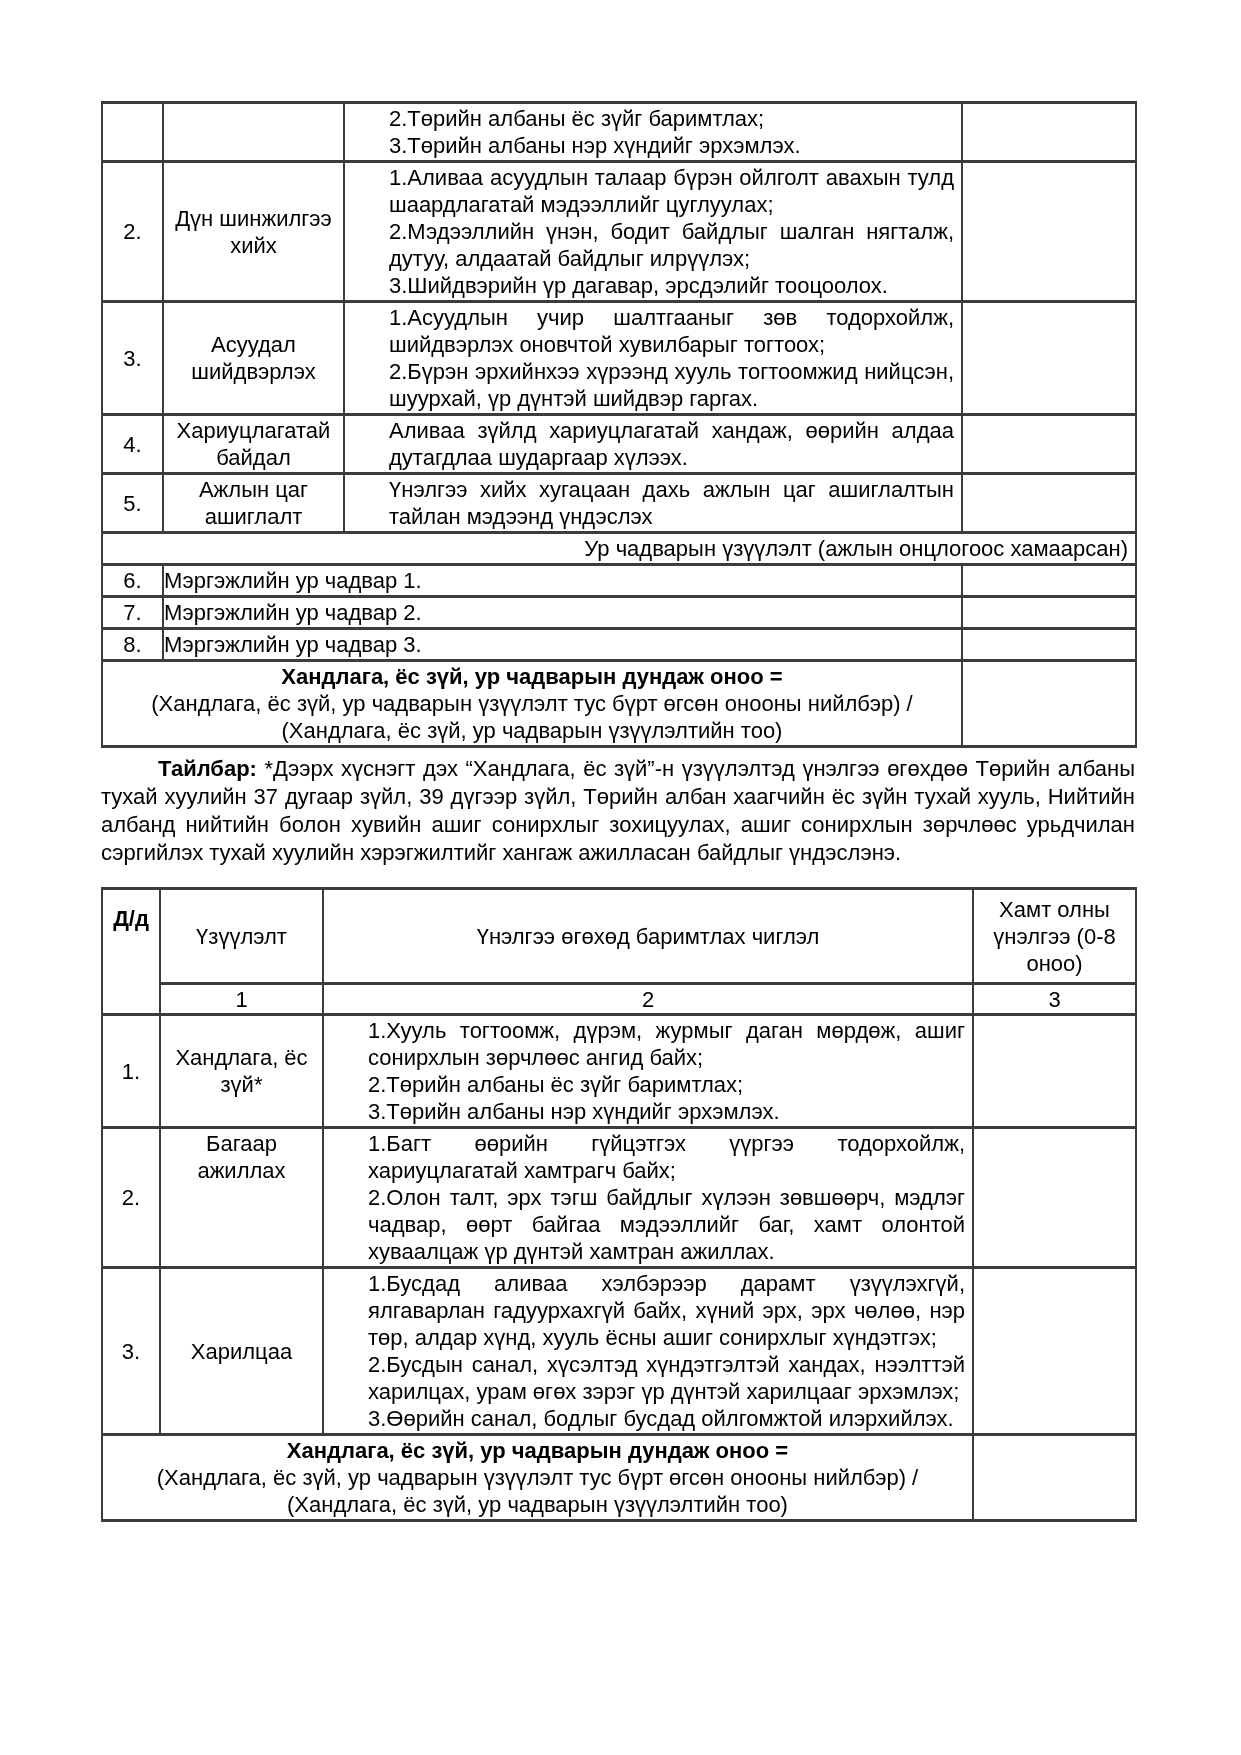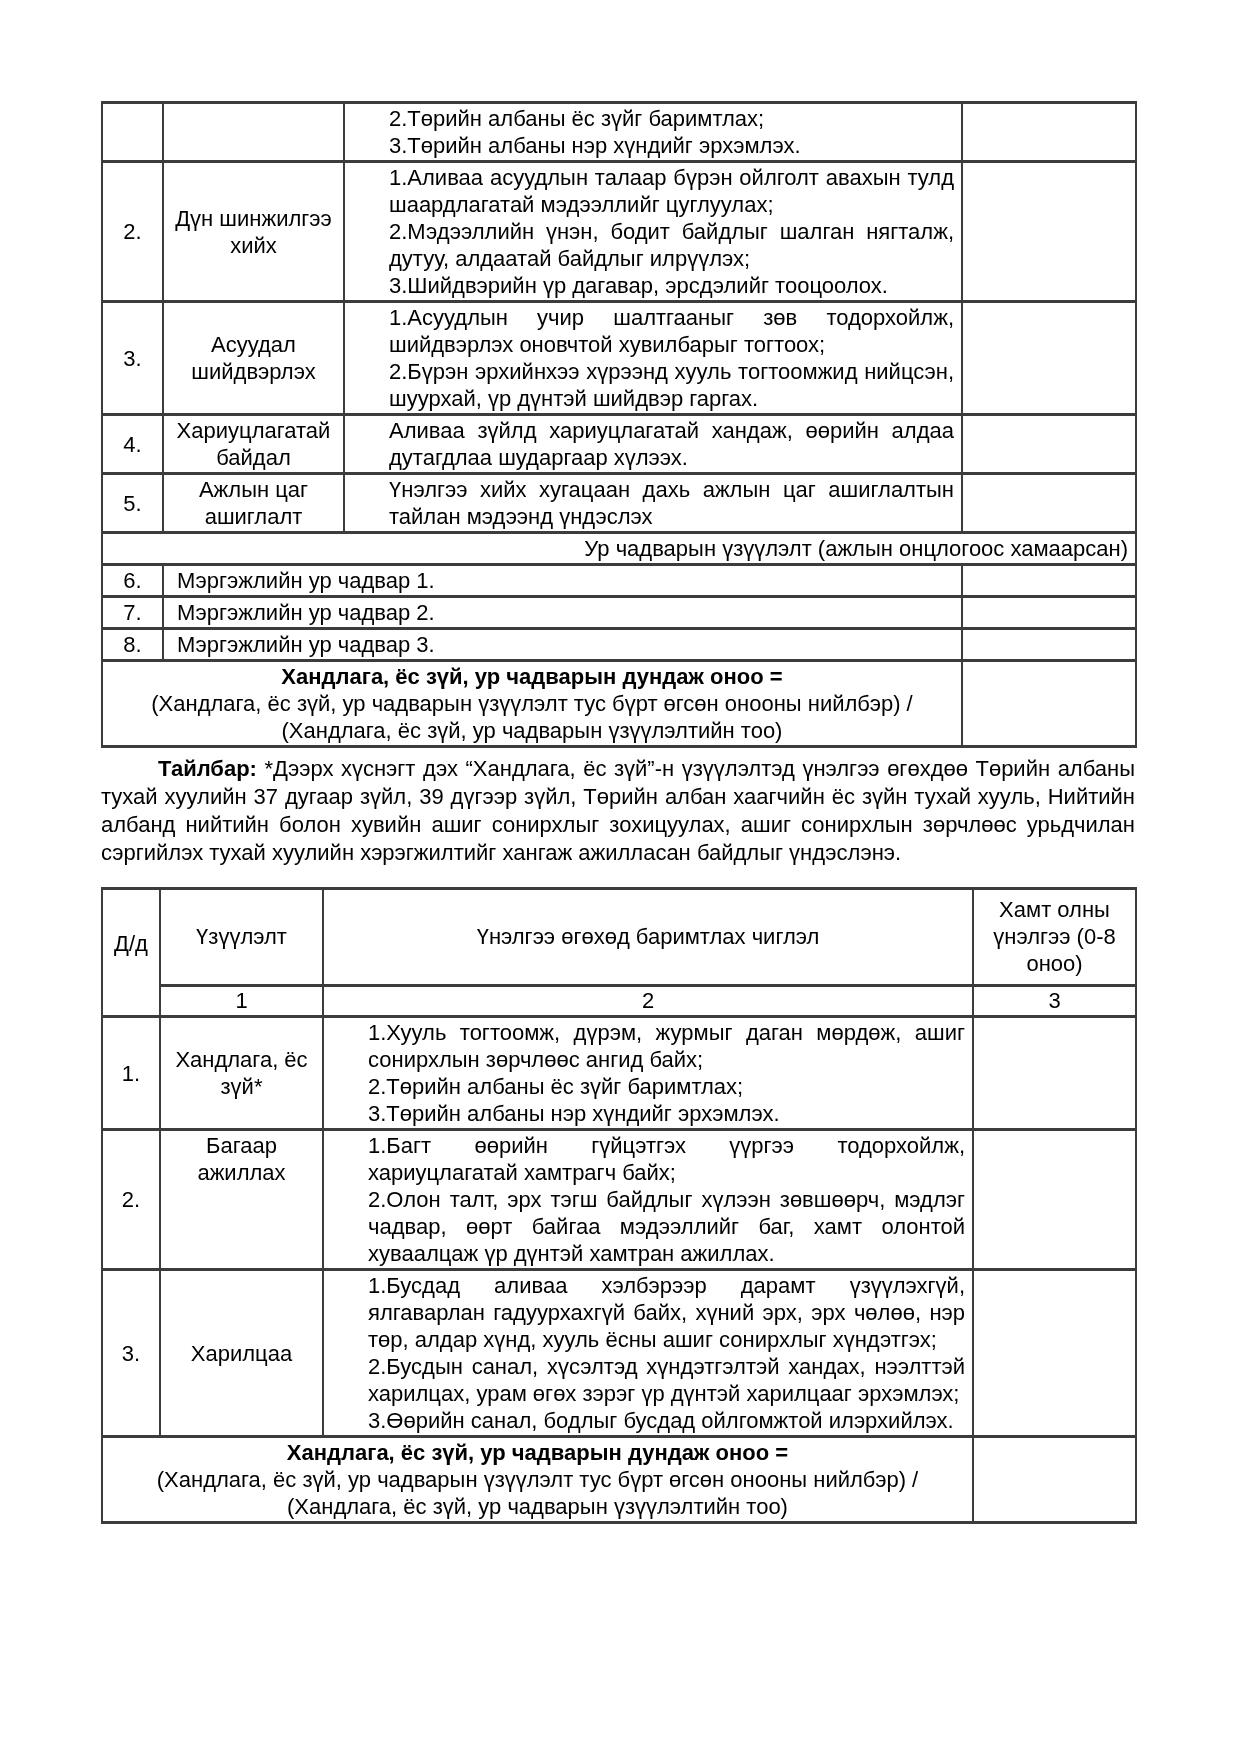--- a/index.html
+++ b/index.html
@@ -11,28 +11,28 @@
   .content{margin-left:101px;width:1034px;padding-top:101px;box-sizing:content-box;}
 
   table{border-collapse:collapse;table-layout:fixed;width:1034px;}
   td{
     border:solid #3c3c3c;border-width:3px 2px;
     padding:1px 7px;vertical-align:middle;word-wrap:break-word;
   }
   .c-num{text-align:center;padding:1px 2px;}
   .c-ind{text-align:center;padding:1px 4px;}
   .c-desc{text-align:justify;white-space:pre-line;padding-left:44px;}
-  .c-skill{text-align:left;padding-left:13px;}
+  .c-skill{text-align:left;padding-left:0;}
   .c-section{text-align:right;}
   .c-sum{text-align:center;padding:1px 7px;}
   .c-sum .b{font-weight:bold;}
   .vtop{vertical-align:top;}
   .t2 .head td{text-align:center;}
   .t2 .head .h-col4{padding:4px 13px;}
-  .t2 .dd-cell{vertical-align:top;padding-top:40px;text-align:center;}
+  .t2 .dd-cell{vertical-align:top;padding-top:15px;text-align:center;font-weight:bold;}
   .t2 .numrow td{text-align:center;height:28px;padding:0 4px;}
   .t2 .head td{height:84px;}
 
   .note{margin:7px 0 16px;text-align:justify;text-indent:57px;line-height:28px;}
   .note .lbl{font-weight:bold;}
   .para{margin:0;text-indent:57px;text-align:justify;line-height:30px;}
   .p44{margin-top:24px;}
   .p45{margin-top:32px;}
   .t2{margin-top:20px;}
 </style>

